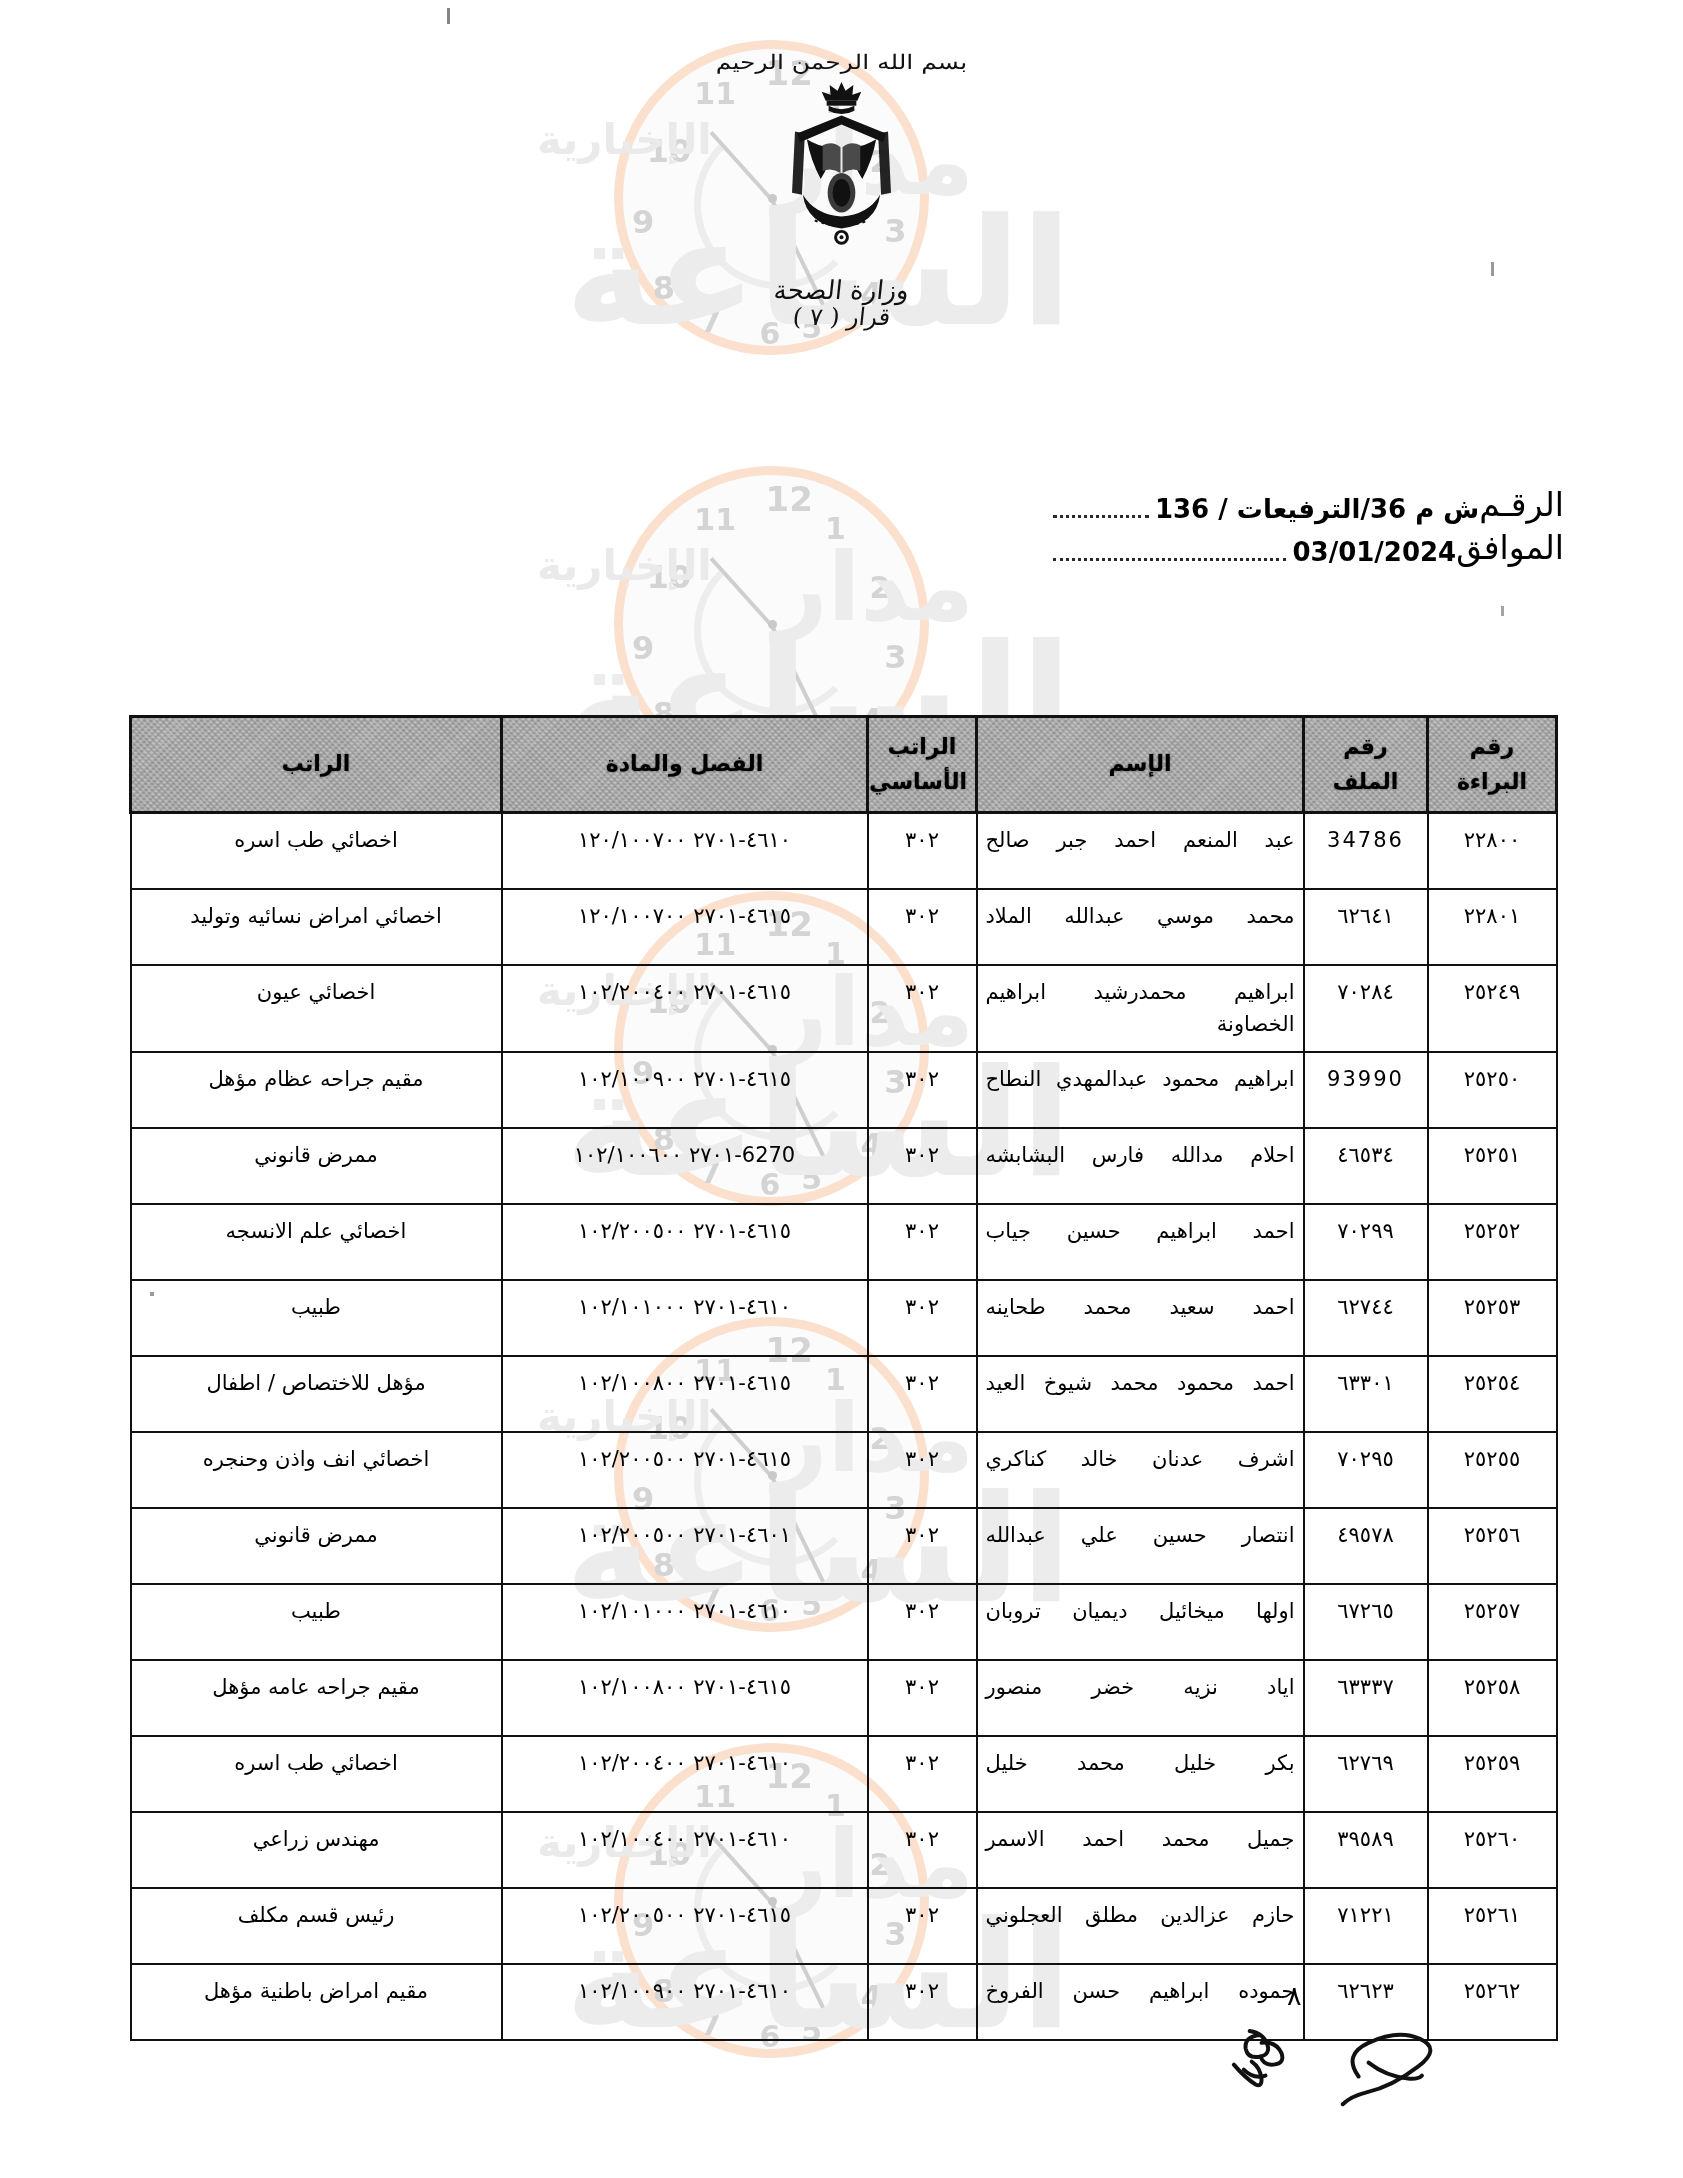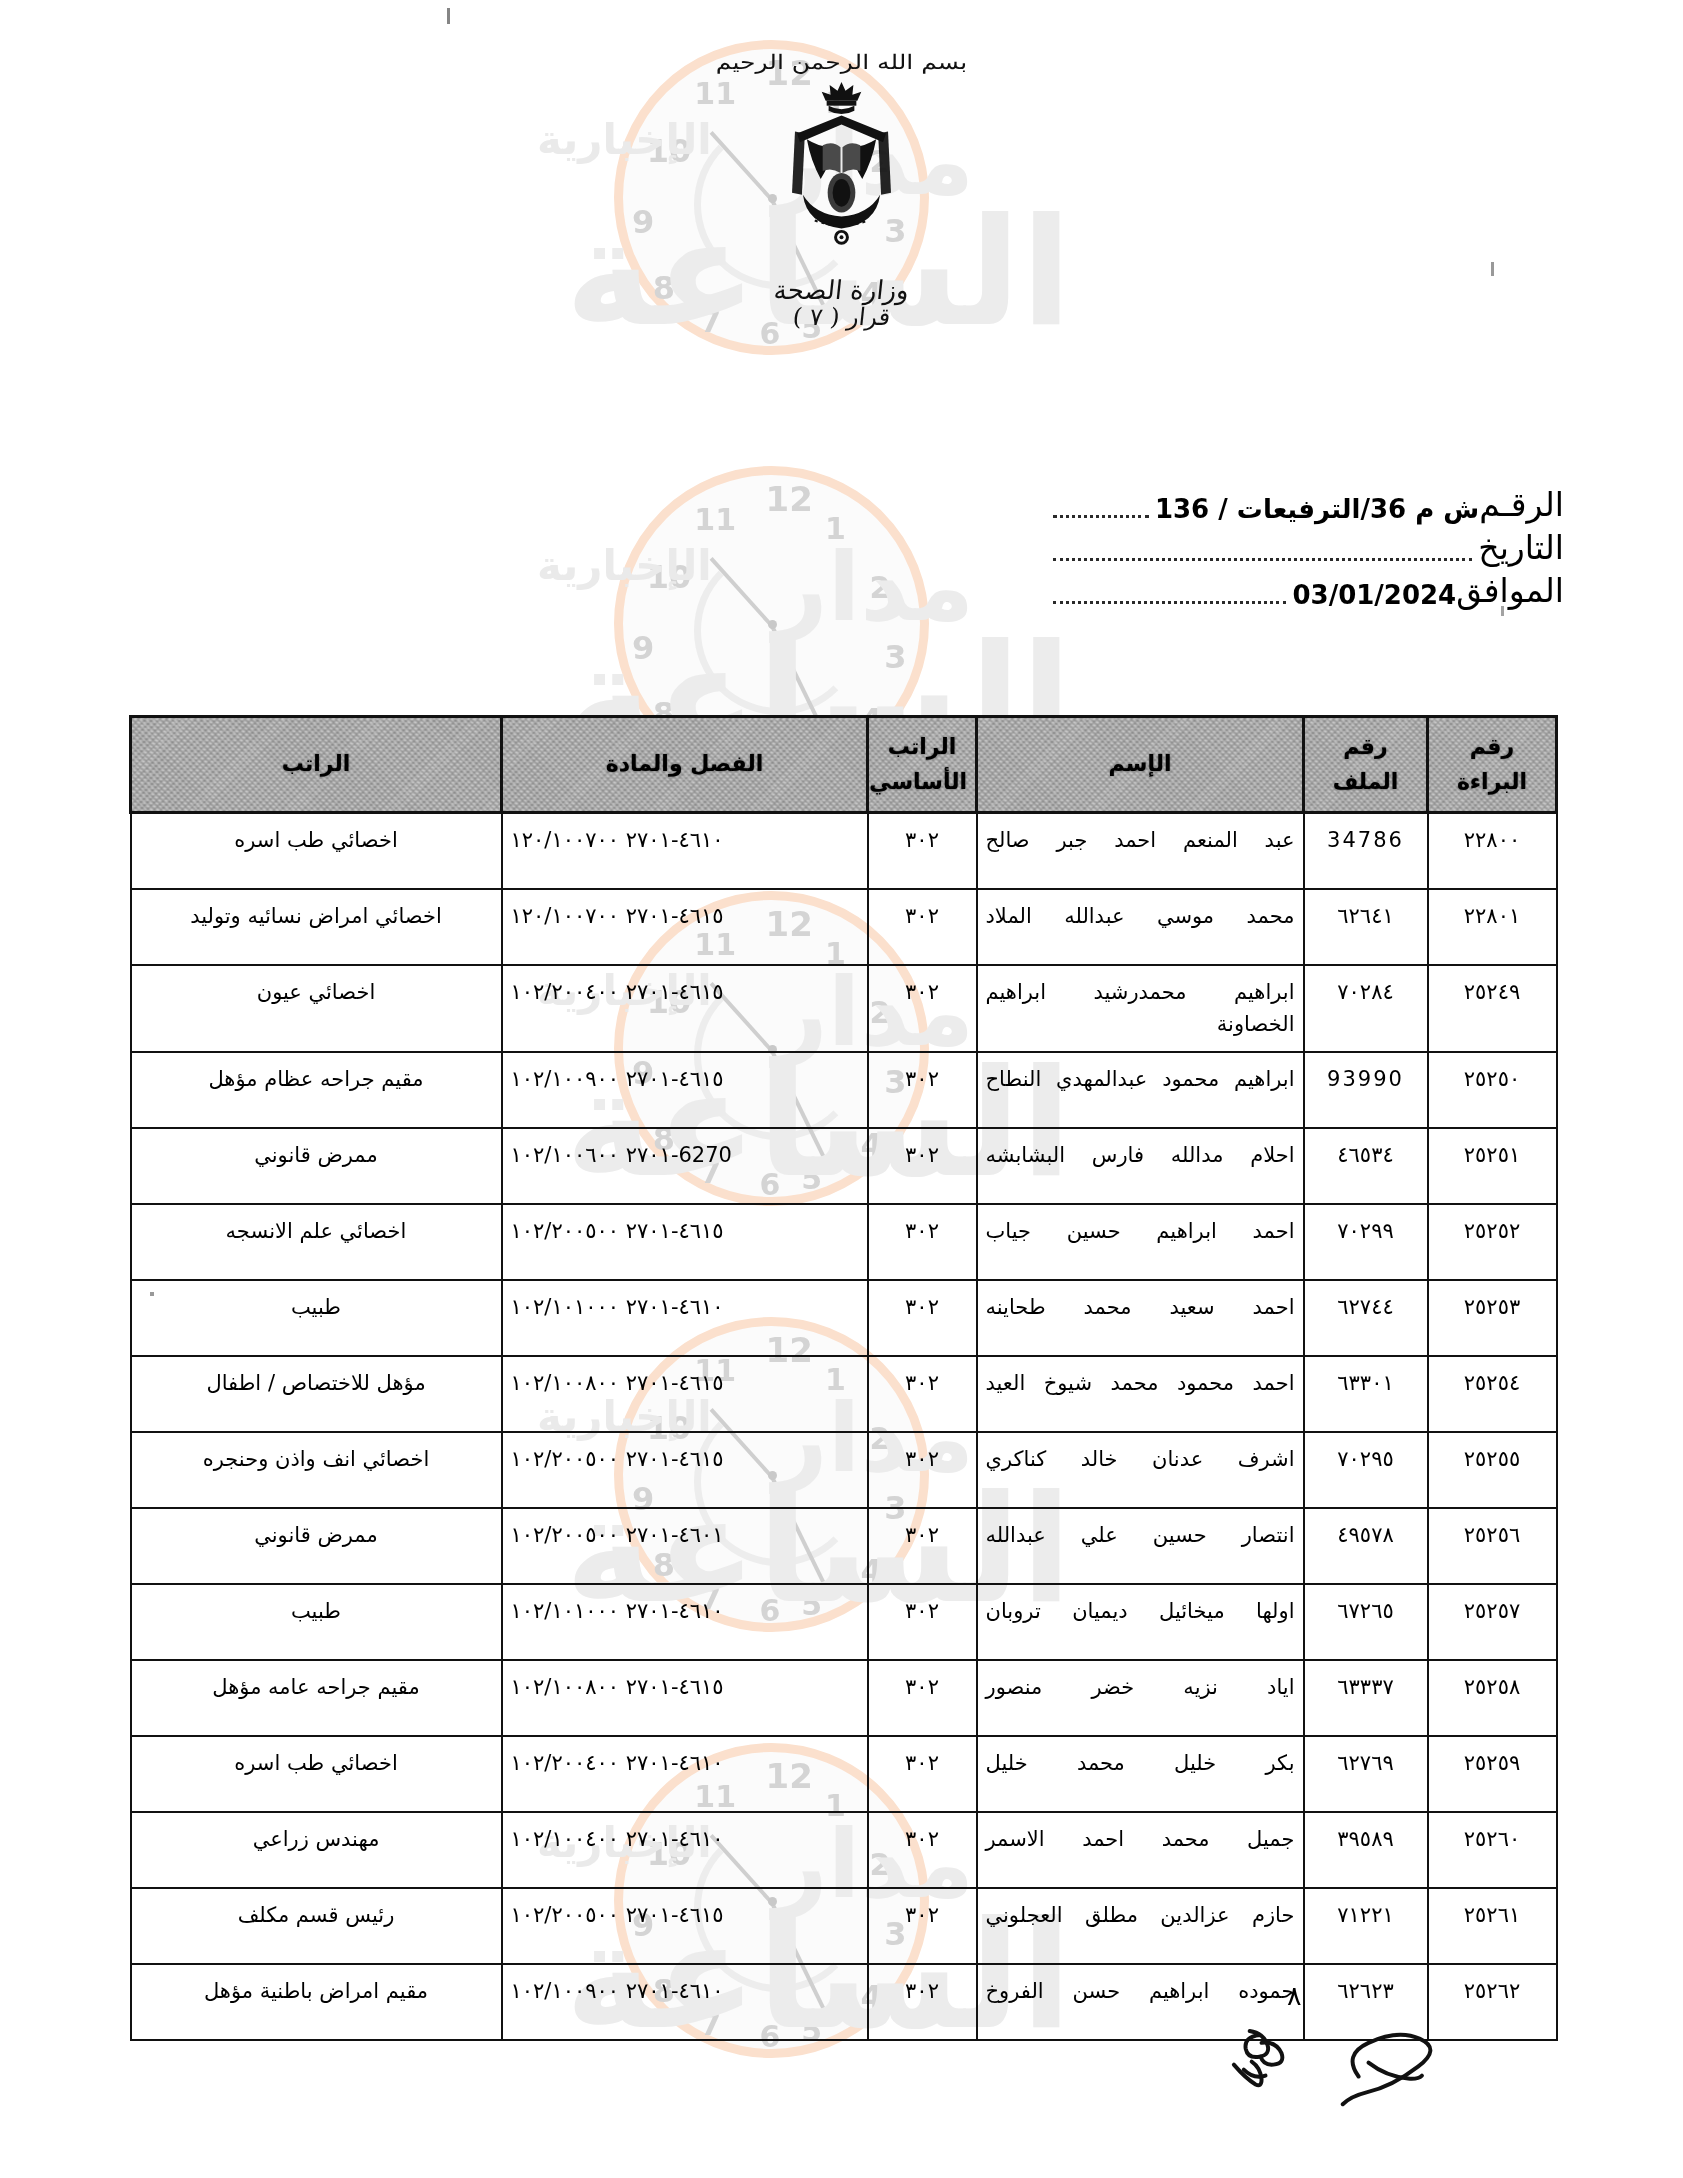--- a/index.html
+++ b/index.html
@@ -89,21 +89,21 @@
   .c-bara{width:129px;}
   .c-file{width:124px;}
   .c-name{width:327px;}
   .c-sal{width:109px;}
   .c-fasl{width:366px;}
   .c-job{width:371px;}
 
   td.num{text-align:center;letter-spacing:2px;white-space:nowrap;}
   td.name{text-align:justify;text-align-last:justify;letter-spacing:1px;}
   td.sal{text-align:center;letter-spacing:3px;}
-  td.fasl{text-align:left;letter-spacing:1px;white-space:nowrap;}
+  td.fasl{text-align:center;letter-spacing:1px;white-space:nowrap;}
   td.job{text-align:center;letter-spacing:1px;}
   table.main tbody tr{height:76px;}
 
   
   .sig{position:absolute;left:1218px;top:2015px;width:297px;height:129px;}
   .pagenum{position:absolute;left:1287px;top:1980px;font-size:27px;
            font-family:"DejaVu Sans",sans-serif;}
 
   
   .mark{position:absolute;background:#333;z-index:3;}
@@ -269,25 +269,20 @@
     <div class="decision">قرار ( ٧ )</div>
   </div>
 
   <div class="meta">
     <div class="meta-row">
       <span class="meta-label">الرقـم</span>
       <span class="meta-val">ش م 36/الترفيعات / 136</span>
       <span class="meta-dots"></span>
     </div>
     <div class="meta-row">
-      <span class="meta-label">التاريخ</span>
-      <span class="meta-val"></span>
-      <span class="meta-dots"></span>
-    </div>
-    <div class="meta-row">
       <span class="meta-label">الموافق</span>
       <span class="meta-val ltr">03/01/2024</span>
       <span class="meta-dots"></span>
     </div>
   </div>
 
   <table class="main">
     <colgroup>
       <col class="c-bara">
         <col class="c-file">

